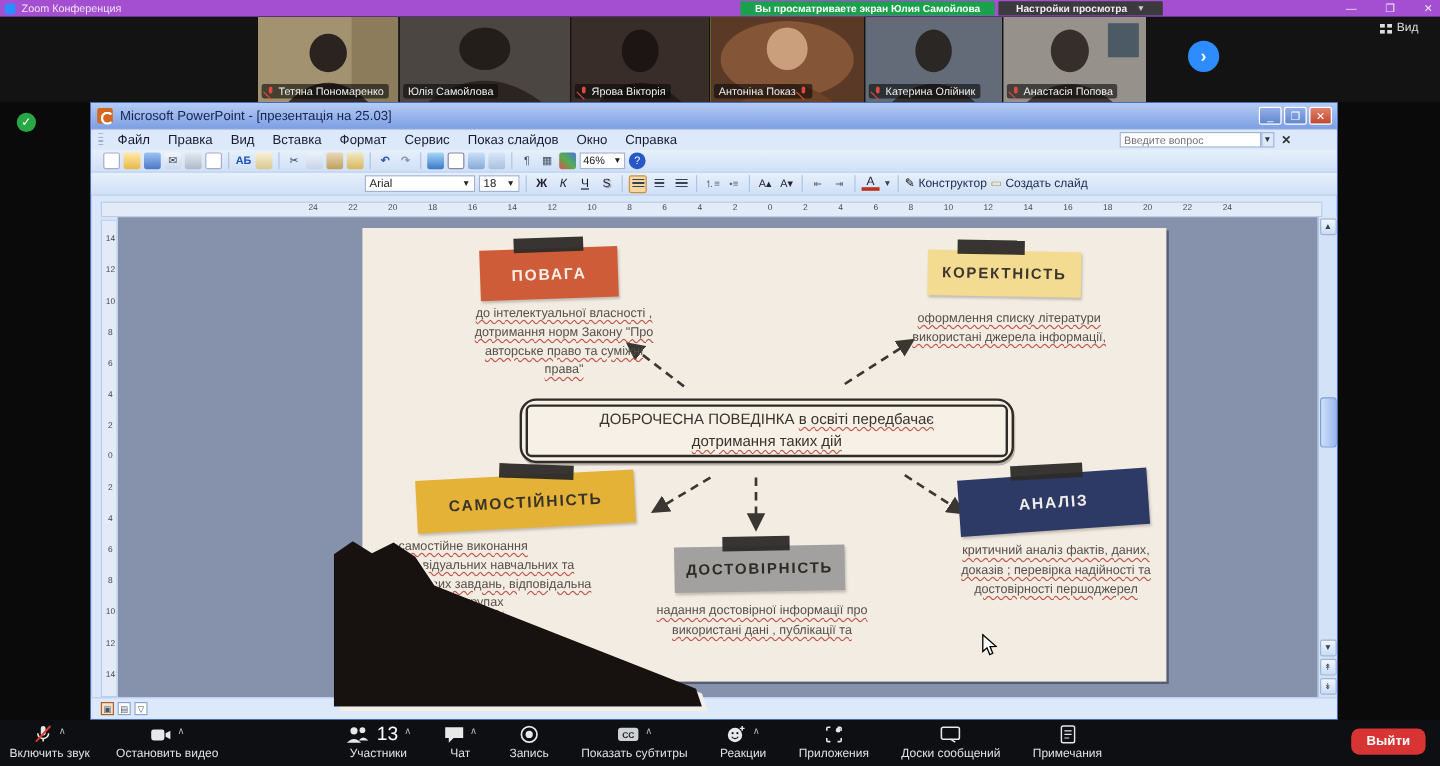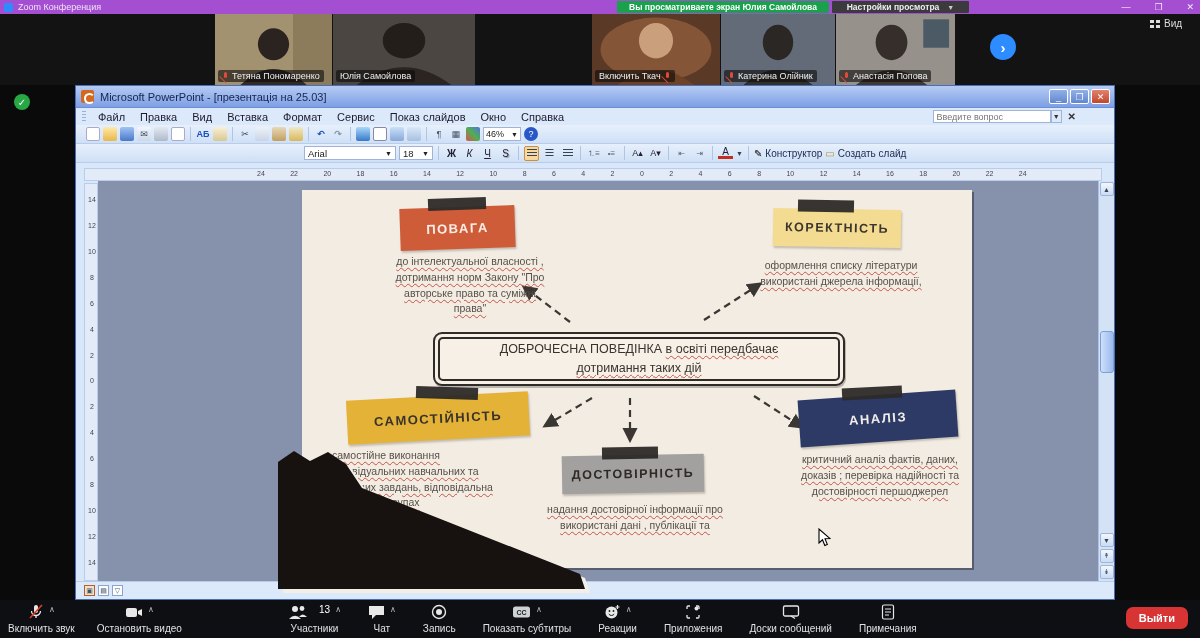--- a/index.html
+++ b/index.html
@@ -78,21 +78,21 @@
   .vico { width:11px; height:11px; border:1px solid #8aa4cf; background:#fff; font-size:7px; color:#456; display:flex; align-items:center; justify-content:center; }
   .vico.on { border:1px solid #b06030; background:#f5e0c8; }
 
   
   .slide { position:absolute; left:302px; top:190px; width:670px; height:378px; background:#f3ece3; box-shadow:2px 2px 0 rgba(30,30,40,.45); }
   .tape { position:absolute; height:12px; background:#2c2a28; opacity:.95; }
   .catbox { position:absolute; display:flex; align-items:center; justify-content:center; font-weight:bold; letter-spacing:1.5px; box-shadow:1px 2px 2px rgba(60,50,40,.25); }
   .cat-desc { position:absolute; font-size:10.5px; line-height:1.5; color:#57504a; text-align:center; }
   .cat-desc span { display:block; text-decoration:underline; text-decoration-style:wavy; text-decoration-color:rgba(186,62,48,.85); text-decoration-thickness:1px; text-underline-offset:2px; }
   .cat-desc.leftish { text-align:left; }
-  .centerbox { position:absolute; left:131px; top:142px; width:412px; height:54px; border:2px solid #2f2b28; border-radius:9px; padding:3px; background:#f6f0e7; box-shadow:1px 2px 0 rgba(60,50,40,.3); }
+  .centerbox { position:absolute; left:131px; top:142px; width:412px; height:54px; border:2px solid #2f2b28; border-radius:14px; padding:3px; background:#f6f0e7; box-shadow:1px 2px 0 rgba(60,50,40,.3); }
   .centerbox .inner { width:100%; height:100%; border:2px solid #2f2b28; border-radius:5px; display:flex; flex-direction:column; align-items:center; justify-content:center; font-size:12.5px; color:#39332e; line-height:1.5; }
   .centerbox .sq { text-decoration:underline; text-decoration-style:wavy; text-decoration-color:rgba(186,62,48,.85); text-decoration-thickness:1px; text-underline-offset:2px; }
   .arrows { position:absolute; left:0; top:0; width:670px; height:378px; pointer-events:none; }
 
   .box-povaga { left:98px; top:17px; width:115px; height:42px; background:#cf5c39; color:#fbeee6; font-size:13px; transform:rotate(-2deg); }
   .tape-povaga { left:126px; top:8px; width:58px; transform:rotate(-2deg); }
   .desc-povaga { left:80px; top:64px; width:176px; }
   .box-korekt { left:471px; top:19px; width:128px; height:38px; background:#f3dc92; color:#3c362e; font-size:12.5px; transform:rotate(1deg); }
   .tape-korekt { left:496px; top:10px; width:56px; transform:rotate(1deg); }
   .desc-korekt { left:436px; top:68px; width:206px; }
@@ -117,21 +117,21 @@
   .cursor { position:absolute; left:818px; top:528px; z-index:60; }
 
   
   .bbar { position:absolute; left:0; top:600px; width:1200px; height:38px; background:#0d0f12; }
   .bb-item { display:flex; flex-direction:column; align-items:center; gap:2px; color:#dfe1e3; font-size:10px; white-space:nowrap; }
   .bb-row { display:flex; align-items:flex-start; gap:5px; height:17px; }
   .chev2 { color:#b7babd; font-size:8px; margin-top:1px; }
   .bb-left { position:absolute; left:8px; top:4px; display:flex; gap:22px; }
   .bb-center { position:absolute; left:288px; top:4px; display:flex; gap:27px; }
   .bb-item.green { color:#35c15f; }
-  .pbadge { font-size:10px; color:#fff; margin-left:6px; }
+  .pbadge { font-size:16px; color:#fff; margin-left:1px; }
   .leave-btn { position:absolute; right:12px; top:7px; background:#d83434; color:#fff; font-size:11px; font-weight:bold; padding:5px 13px; border-radius:7px; }
   svg.bico { display:block; }
 </style>
 </head>
 <body>
 
 <div id="app">
 
   <div class="topbar">
     <span class="zoom-app-ico"></span>
@@ -165,29 +165,40 @@
       <svg class="sil" viewBox="0 0 60 40" preserveAspectRatio="none">
         <rect width="60" height="40" fill="#4c4642"></rect>
           <rect width="60" height="40" fill="url(#g0)"></rect>
         <ellipse cx="30" cy="15" rx="9" ry="10" fill="#241e1b"></ellipse>
           <path d="M10,40 Q30,20 50,40 Z" fill="#2c2420"></path>
       </svg>
       <span class="vname">
           <span>Юлія Самойлова</span>
         </span>
     </div>
+    <div class="tile" style="left:476px;width:115px;">
+      <svg class="sil" viewBox="0 0 60 40" preserveAspectRatio="none">
+        <rect width="60" height="40" fill="#382d28"></rect>
+        <ellipse cx="30" cy="16" rx="8" ry="10" fill="#1c1513"></ellipse>
+          <path d="M12,40 Q30,22 48,40 Z" fill="#241b17"></path>
+      </svg>
+      <span class="vname">
+          <span class="micmute"></span>
+          <span>Ярова Вікторія</span>
+        </span>
+    </div>
     <div class="tile active" style="left:592px;width:128px;">
       <svg class="sil" viewBox="0 0 60 40" preserveAspectRatio="none">
         <rect width="60" height="40" fill="#5a3a26"></rect>
           <ellipse cx="30" cy="20" rx="26" ry="18" fill="#845536"></ellipse>
         <ellipse cx="30" cy="15" rx="8" ry="10" fill="#caa07c"></ellipse>
           <path d="M12,40 Q30,23 48,40 Z" fill="#6e4226"></path>
       </svg>
       <span class="vname">
-          <span>Включить Ткач</span>
+          <span>Антоніна Показ</span>
           <span class="micmute"></span>
         </span>
     </div>
     <div class="tile" style="left:721px;width:114px;">
       <svg class="sil" viewBox="0 0 60 40" preserveAspectRatio="none">
         <rect width="60" height="40" fill="#626b77"></rect>
         <ellipse cx="30" cy="16" rx="8" ry="10" fill="#2a2724"></ellipse>
           <path d="M12,40 Q30,23 48,40 Z" fill="#343author"></path>
         <path d="M12,40 Q30,23 48,40 Z" fill="#33302c"></path>
       </svg>

